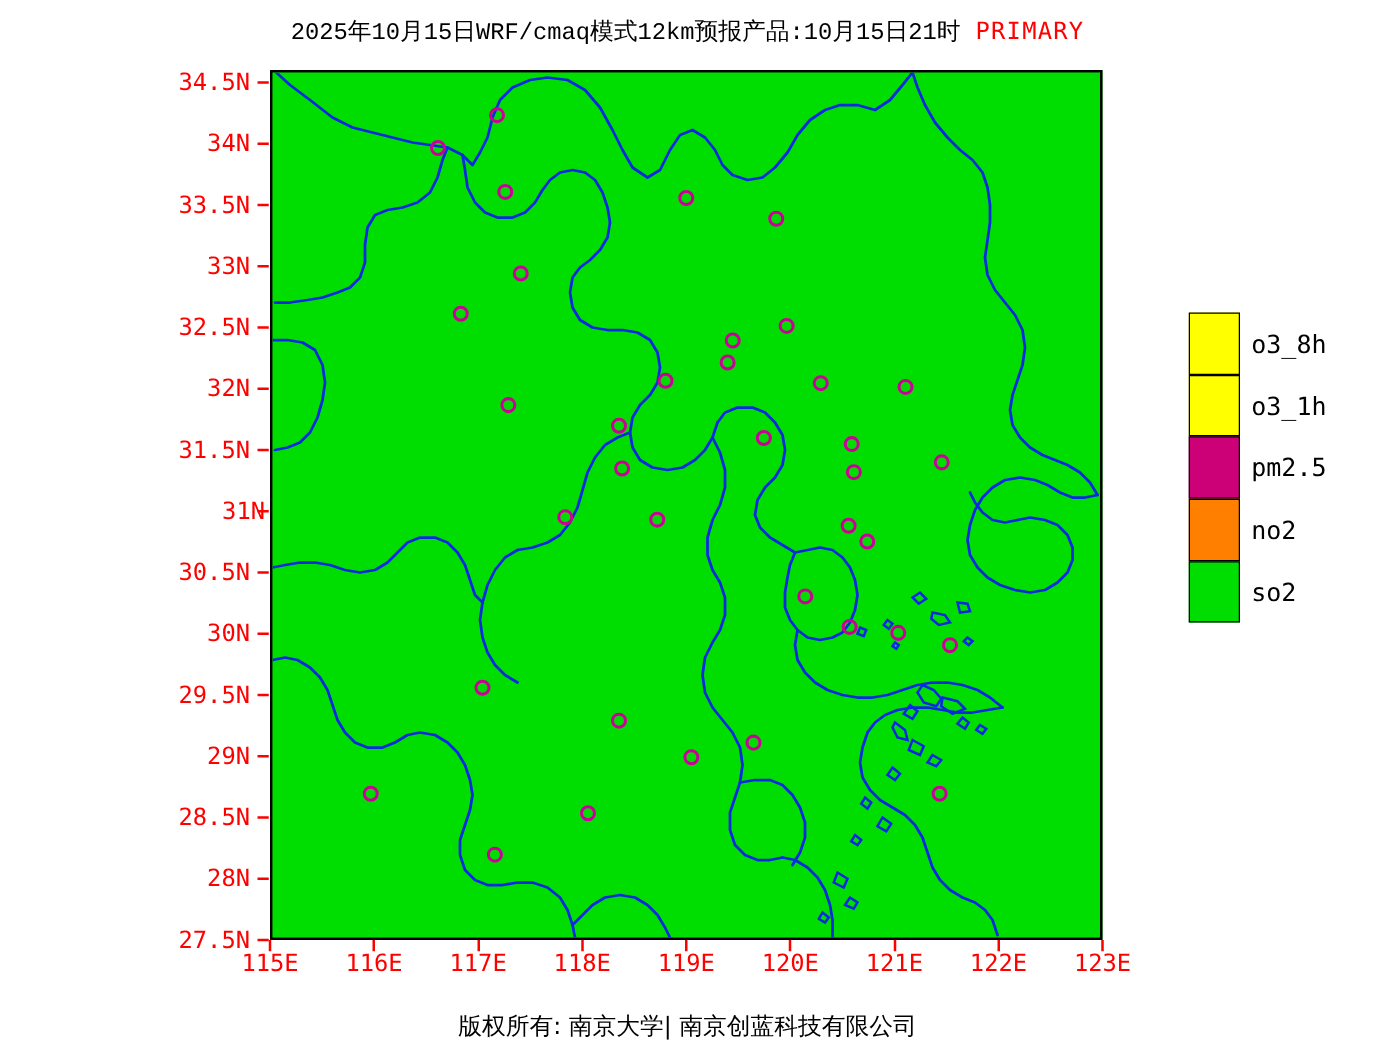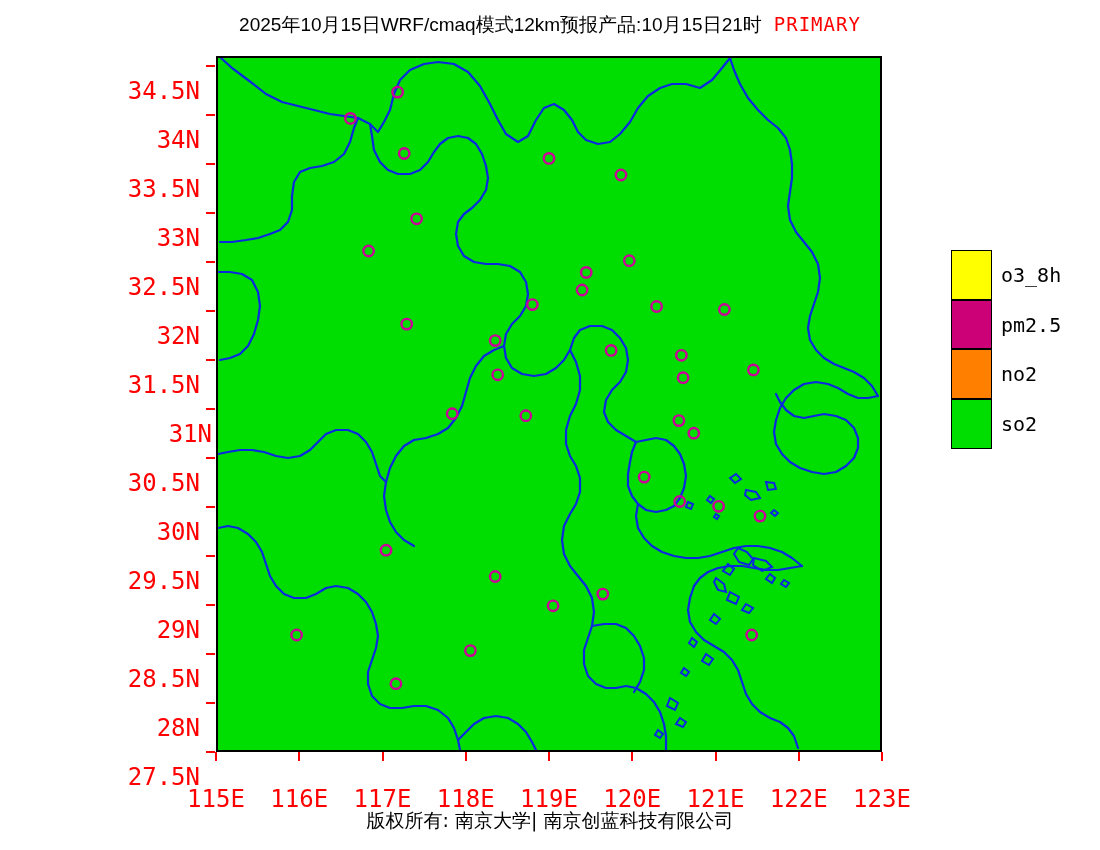--- a/index.html
+++ b/index.html
@@ -18,21 +18,21 @@
   
   #title-bar {
     position: absolute;
     left: 0;
     top: 12px;
     width: 1100px;
     text-align: center;
     white-space: nowrap;
   }
   #title-main {
-    font-family: Liberation Sans, sans-serif;
+    font-family: Liberation Mono, monospace;
     font-size: 19px;
     color: #000000;
     letter-spacing: 0px;
     margin-top: 20px;
   }
   #title-primary {
     font-family: "DejaVu Sans Mono", "Liberation Mono", monospace;
     font-size: 19px;
     color: #ff0000;
     margin-left: 12px;
@@ -58,23 +58,22 @@
     width: 662px;
     height: 692px;
     display: block;
   }
 
   
   .axis-label {
     position: absolute;
     color: #ff0000;
     font-family: "DejaVu Sans Mono", "Liberation Mono", monospace;
-    font-size: 24px;
+    font-size: 19px;
     white-space: nowrap;
-    margin-top: 25px;
   }
   .y-label {
     text-align: right;
     transform: translateY(-50%);
   }
   .x-label {
     text-align: center;
     transform: translateX(-50%);
   }
   .tick {
@@ -291,20 +290,24 @@
     <div class="axis-label x-label" style="left: 882px; top: 760px; color: rgb(255, 0, 0);">123E</div>
     <div class="tick x-tick" style="left: 881px; top: 752px;"></div>
   </div>
 
 <div id="legend">
     <div class="legend-row">
       <div class="legend-swatch" style="background: rgb(255, 255, 0);"></div>
       <div class="legend-text">o3_8h</div>
     </div>
     <div class="legend-row">
+      <div class="legend-swatch" style="background: rgb(255, 255, 0);"></div>
+      <div class="legend-text">o3_1h</div>
+    </div>
+    <div class="legend-row">
       <div class="legend-swatch" style="background: rgb(204, 0, 119);"></div>
       <div class="legend-text">pm2.5</div>
     </div>
     <div class="legend-row">
       <div class="legend-swatch" style="background: rgb(255, 128, 0);"></div>
       <div class="legend-text">no2</div>
     </div>
     <div class="legend-row">
       <div class="legend-swatch" style="background: rgb(0, 221, 0);"></div>
       <div class="legend-text">so2</div>

